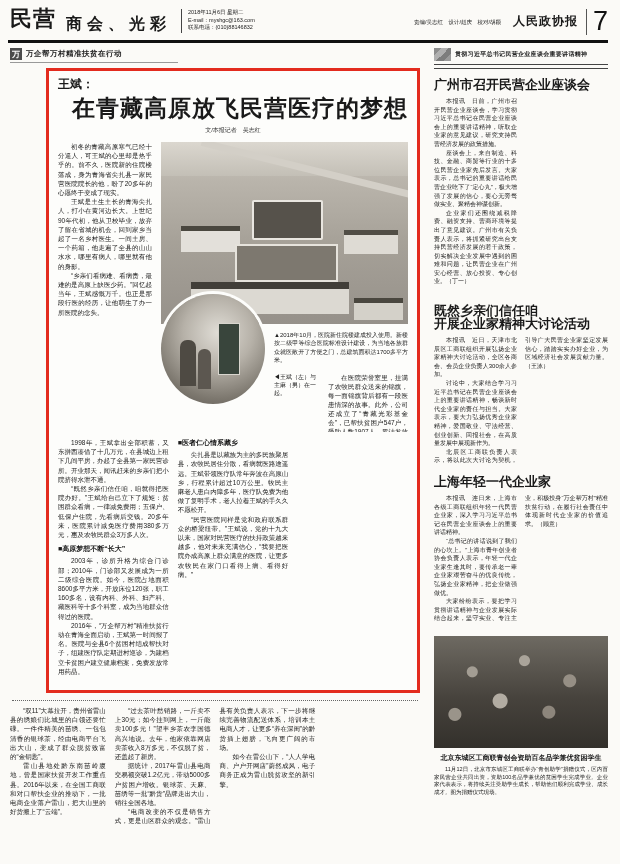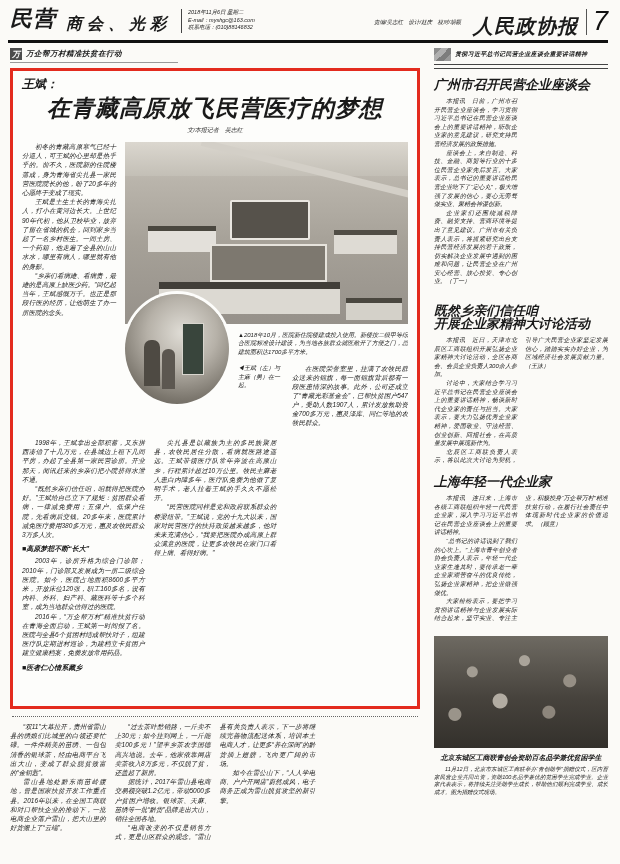--- a/index.html
+++ b/index.html
@@ -1,45 +1,45 @@
 <!DOCTYPE html>
 <html><head>
 <meta charset="utf-8">
 <style>
   html,body{margin:0;padding:0;}
   body{width:620px;height:864px;background:#fbfaf7;font-family:"Liberation Sans",sans-serif;color:#1a1a1a;overflow:hidden;}
-  .page{position:relative;width:616px;height:864px;overflow:hidden;font-style:italic;}
+  .page{position:relative;width:616px;height:864px;overflow:hidden;}
 
   
   .masthead{display:flex;align-items:flex-start;padding:7px 8px 0 10px;height:30px;}
   .mh-section{font-size:22px;font-weight:900;font-family:"Liberation Serif",serif;letter-spacing:1px;line-height:24px;}
   .mh-sub{font-size:16px;font-weight:700;letter-spacing:5px;margin:7px 0 0 10px;}
   .mh-div{border-left:1px solid #444;height:24px;margin:2px 0 0 10px;}
   .mh-info{font-size:5.5px;line-height:7.5px;color:#222;margin:2px 0 0 6px;}
   .mh-spacer{flex:1;}
   .mh-staff{font-size:5.5px;color:#222;margin-top:12px;white-space:nowrap;}
-  .mh-paper{font-size:20px;font-weight:900;font-family:"Liberation Serif",serif;margin:6px 4px 0 12px;letter-spacing:1px;}
+  .mh-paper{font-size:12px;font-weight:900;font-family:"Liberation Serif",serif;margin:6px 4px 0 12px;letter-spacing:1px;}
   .mh-bar{border-left:1px solid #555;height:26px;margin:2px 6px 0 4px;}
   .mh-pageno{font-size:27px;line-height:28px;font-weight:400;color:#111;}
   .mh-rule{height:3px;background:#111;margin:3px 8px 0 8px;}
 
   
   .content{display:flex;padding:5px 8px 0 10px;gap:14px;}
   .maincol{width:410px;flex:none;}
   .sidecol{flex:1;min-width:0;}
 
   
   .camp{display:flex;align-items:center;gap:4px;border-bottom:1px solid #999;width:168px;padding-bottom:2px;}
   .camp-icon{width:12px;height:12px;background:#4c4c4c;color:#fff;font-size:8px;font-weight:700;display:flex;align-items:center;justify-content:center;flex:none;}
   .camp-label{font-size:7.5px;font-weight:700;color:#222;letter-spacing:.5px;}
 
   
-  .redbox{border:3px solid #e32b1e;margin-top:5px;padding:5px 9px 24px;background:#fdfdfb;}
+  .redbox{border:3px solid #e32b1e;margin-top:5px;padding:5px 9px 8px;background:#fdfdfb;margin-left:36px;}
   .ft-kicker{font-size:12px;font-weight:900;}
-  .ft-title{font-size:23px;line-height:28px;font-weight:900;text-align:center;letter-spacing:1px;margin-top:1px;}
+  .ft-title{font-size:23px;line-height:28px;font-weight:900;text-align:right;letter-spacing:1px;margin-top:1px;}
   .ft-byline{font-size:6px;text-align:center;color:#333;margin:4px 0 7px;}
   .ft-toprow{display:flex;gap:9px;height:290px;overflow:hidden;}
   .ft-intro{width:94px;flex:none;font-size:6.5px;line-height:9.2px;text-align:justify;}
   .ft-intro p,.cols3 p,.cols4 p,.side-text p,.snippet p{margin:0;text-indent:2em;}
   .ft-photoblock{flex:1;min-width:0;}
 
   .aerial{height:182px;position:relative;overflow:hidden;background:linear-gradient(180deg,#ccc7bf 0%,#b9b4ab 22%,#a6a198 55%,#96918a 100%);}
   .ap-ridge{position:absolute;top:0;left:0;right:0;height:34px;background:linear-gradient(180deg,#dbd7cf,#c3bfb6);}
   .ap-road{position:absolute;top:26px;right:-30px;width:240px;height:7px;background:#d3cfc7;transform:rotate(14deg);}
   .ap-hall{position:absolute;top:58px;left:37%;width:27%;height:36px;background:#56524b;border:2px solid #e9e6e0;border-radius:2px;}

